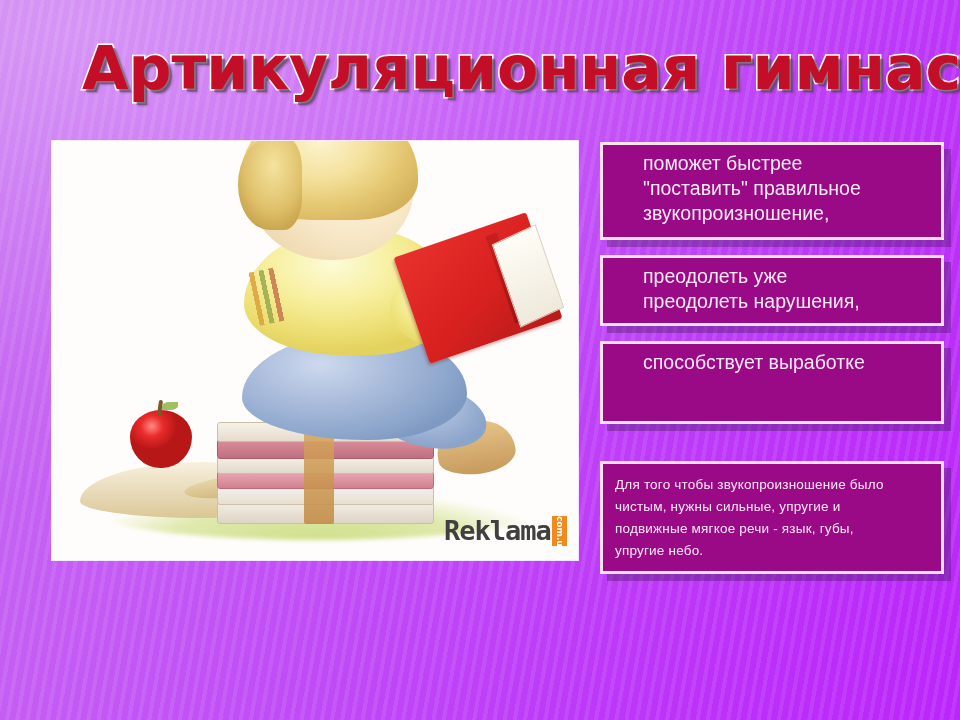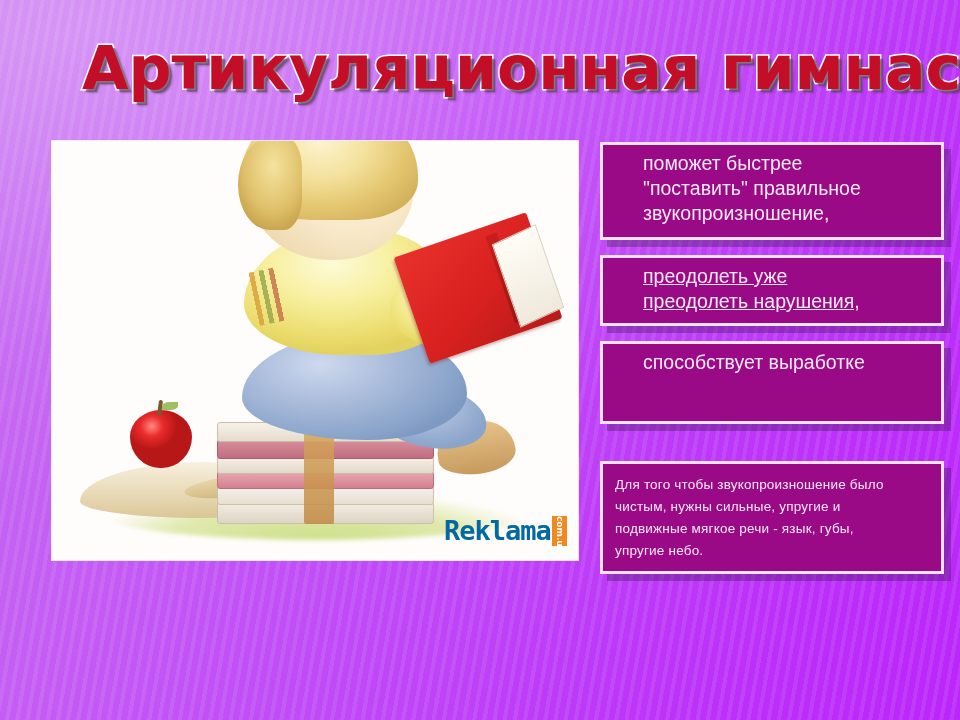--- a/index.html
+++ b/index.html
@@ -247,21 +247,21 @@
     bottom: 14px;
     display: flex;
     align-items: stretch;
     height: 30px;
   }
   #wm-text {
     font-family: "DejaVu Sans Mono", monospace;
     font-weight: bold;
     font-size: 27px;
     line-height: 30px;
-    color: #0369a1;
+    color: #404040;
     letter-spacing: -1px;
   }
   #wm-badge {
     width: 15px;
     margin-left: 1px;
     background: #f08a1e;
     color: #ffffff;
     font-family: "DejaVu Sans", sans-serif;
     font-size: 9px;
     font-weight: bold;
@@ -291,21 +291,21 @@
     font-weight: normal;
     padding-left: 40px;
   }
   .small {
     font-size: 13.5px;
     line-height: 22px;
     letter-spacing: .2px;
   }
 
   #callout-1 { left: 600px; top: 142px; width: 344px; height: 98px; }
-  #callout-2 { left: 600px; top: 255px; width: 344px; height: 71px; text-decoration: underline; }
+  #callout-2 { left: 600px; top: 255px; width: 344px; height: 71px; }
   #callout-3 { left: 600px; top: 341px; width: 344px; height: 83px; }
   #callout-4 { left: 600px; top: 426px; width: 344px; height: 113px; padding-top: 10px; margin-top: 35px; }
 </style>
 </head>
 <body>
 
 <div id="slide">
 
   <div id="stripes"></div>
   <div id="wash"></div>

